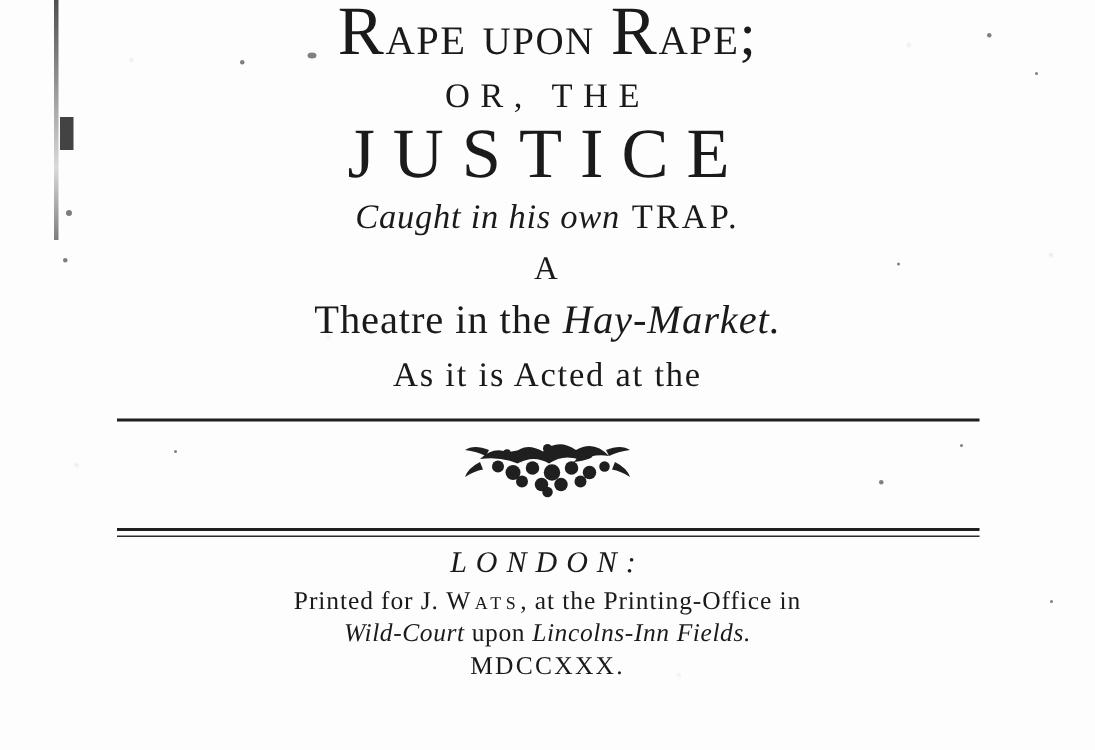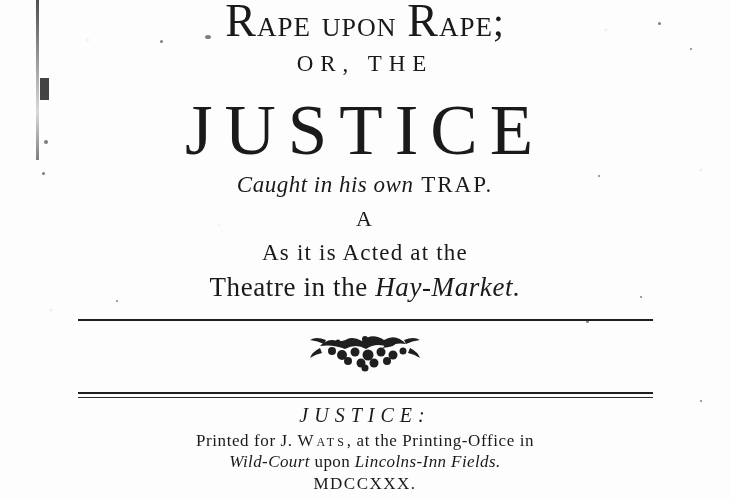--- a/index.html
+++ b/index.html
@@ -84,22 +84,22 @@
   .l-title1 .ital { }
 
   .l-or {
     margin-top: 7px;
     font-size: 23px;
     letter-spacing: 7px;
     font-variant: small-caps;
   }
 
   .l-justice {
-    margin-top: 16px;
-    font-size: 71px;
+    margin-top: 2px;
+    font-size: 47px;
     letter-spacing: 12px;
     line-height: 1.05;
   }
 
   .l-caught {
     margin-top: 4px;
     font-size: 23px;
     letter-spacing: 0.5px;
   }
   .l-caught .ital { font-style: italic; }
@@ -223,25 +223,25 @@
 
     <div class="line l-justice">JUSTICE</div>
 
     <div class="line l-caught">
       <span class="ital">Caught in his own</span><span class="rom">&nbsp;</span><span class="rom">TRAP.</span>
     </div>
 
     <div class="line l-a">A</div>
 
 
-    <div class="line l-asit">As it is Acted at the</div>
-
     <div class="line l-theatre">
       <span>Theatre in the </span><span class="ital">Hay-Market.</span>
     </div>
+
+    <div class="line l-asit">As it is Acted at the</div>
 
     <div class="rule rule-r1"></div>
 
     <div class="ornament">
       <svg viewBox="0 0 210 42" width="210" height="42" aria-hidden="true">
         <g fill="#1f1f1f">
           <ellipse cx="105" cy="14" rx="30" ry="5"></ellipse>
           <ellipse cx="105" cy="14" rx="20" ry="8" fill="#fdfdfd"></ellipse>
           <path d="M60 16 q10 -10 22 -3 q8 -9 20 -2 q10 -9 22 -1 q12 -7 22 4 q-10 -2 -18 3 q-12 -5 -22 2 q-10 -6 -21 0 q-12 -5 -25 -3 z"></path>
           <circle cx="72" cy="21" r="4"></circle>
@@ -266,21 +266,21 @@
         </g>
       </svg>
     </div>
 
     <div class="rule-pair">
       <div class="a"></div>
       <div class="b"></div>
     </div>
 
     <div class="imprint">
-      <div class="line l-london">JUSTICE:</div>
+      <div class="line l-london">LONDON:</div>
       <div class="line l-printed">
         <span>Printed for J. </span><span class="wats">Wats</span><span>, at the Printing-Office in</span>
       </div>
       <div class="line l-wild">
         <span>Wild-Court</span><span style="font-style:normal;"> upon </span><span>Lincolns-Inn Fields.</span>
       </div>
       <div class="line l-year">MDCCXXX.</div>
 
     </div>
 

